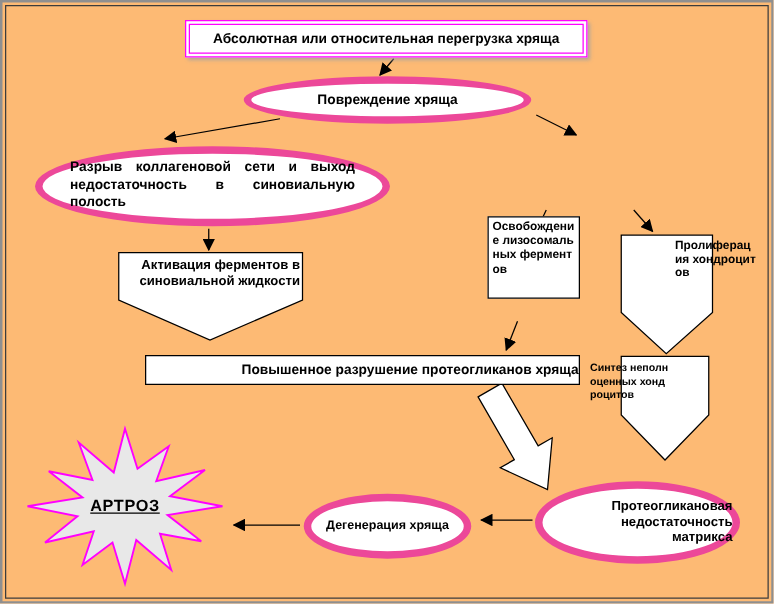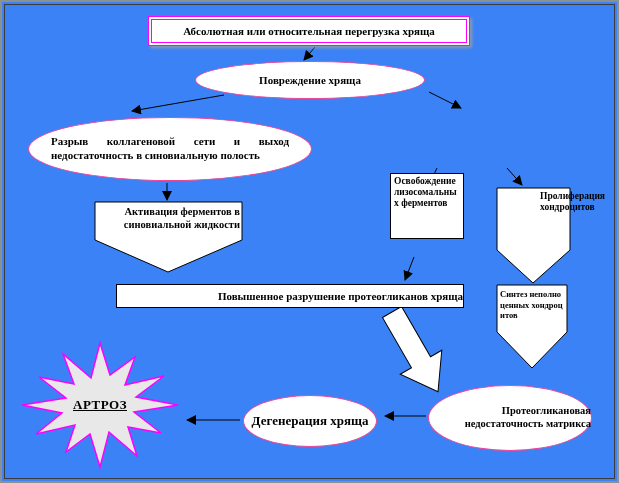--- a/index.html
+++ b/index.html
@@ -1,20 +1,20 @@
 <!DOCTYPE html>
 <html><head>
 <meta charset="utf-8">
 <style>
   html,body{margin:0;padding:0;background:#fff;}
   .page{
     position:relative;
     width:619px;height:483px;
-    background:#3b82f6;
-    font-family:Liberation Serif, serif;
+    background:#fdba74;
+    font-family:Liberation Sans, sans-serif;
     color:#000;
     overflow:hidden;
     box-sizing:border-box;
   }
   .frame-outer{position:absolute;inset:0;border:2px solid #8f8f8f;pointer-events:none;}
   .frame-inner{position:absolute;inset:4px;border:1px solid #3c3c3c;pointer-events:none;}
   .abs{position:absolute;}
   svg.canvas{position:absolute;left:0;top:0;}
 
   .banner{
@@ -22,50 +22,50 @@
     border:1px solid #ff00ff;background:#fff;padding:2px;box-sizing:border-box;
     box-shadow:2px 2px 3px rgba(160,160,160,.8);
   }
   .banner-inner{
     border:1px solid #ff00ff;width:100%;height:100%;box-sizing:border-box;
     display:flex;align-items:center;justify-content:center;
   }
   .banner-text{font-size:11px;font-weight:bold;white-space:nowrap;}
 
   .ellipse{
-    border:1px solid #ec4899;border-radius:50%;background:#fff;
+    border:6px solid #ec4899;border-radius:50%;background:#fff;
     display:flex;align-items:center;justify-content:center;
     box-sizing:border-box;text-align:center;font-weight:bold;
   }
   .rect-node{
     border:1px solid #000;background:#fff;box-sizing:border-box;
     font-weight:bold;
   }
   .shape-label{font-weight:bold;}
 
   #e-damage{left:195px;top:61px;width:230px;height:38px;font-size:11px;}
   #e-collagen{left:28px;top:117px;width:284px;height:64px;font-size:11px;padding:0 22px;}
   #e-collagen span{display:block;width:100%;text-align:justify;line-height:1.25;}
   #e-chondro{left:362px;top:130px;width:240px;height:38px;font-size:11px;}
   #e-proteo{left:428px;top:385px;width:164px;height:66px;font-size:10.5px;justify-content:flex-start;padding-left:24px;text-align:left;}
   #e-proteo span{line-height:1.2;text-align:right;}
-  #e-degen{left:243px;top:395px;width:134px;height:52px;font-size:13px;line-height:1.2;}
+  #e-degen{left:243px;top:395px;width:134px;height:52px;font-size:10px;line-height:1.2;}
 
   #rect-main{
     left:116px;top:284px;width:348px;height:24px;font-size:11px;
     display:flex;align-items:center;justify-content:flex-end;
   }
   #rect-lyso{
     left:390px;top:173px;width:74px;height:66px;font-size:9.5px;
     padding:2px 3px;word-break:break-all;line-height:1.18;text-align:left;
   }
 
   #label-enzyme{left:98px;top:206px;width:142px;text-align:right;font-size:10.5px;line-height:1.2;}
   #label-prolif{left:500px;top:191px;width:66px;font-size:9.5px;word-break:break-all;line-height:1.18;text-align:left;margin-left:40px;}
-  #label-synth{left:500px;top:289px;width:64px;font-size:8.5px;word-break:break-all;line-height:1.25;text-align:left;}
+  #label-synth{left:472px;top:289px;width:64px;font-size:8.5px;word-break:break-all;line-height:1.25;text-align:left;}
 
   #label-artroz{
     left:52px;top:397px;width:96px;text-align:center;
     font-size:13px;font-weight:bold;text-decoration:underline;letter-spacing:.5px;
   }
 </style>
 </head>
 <body>
 
 <div class="page">

